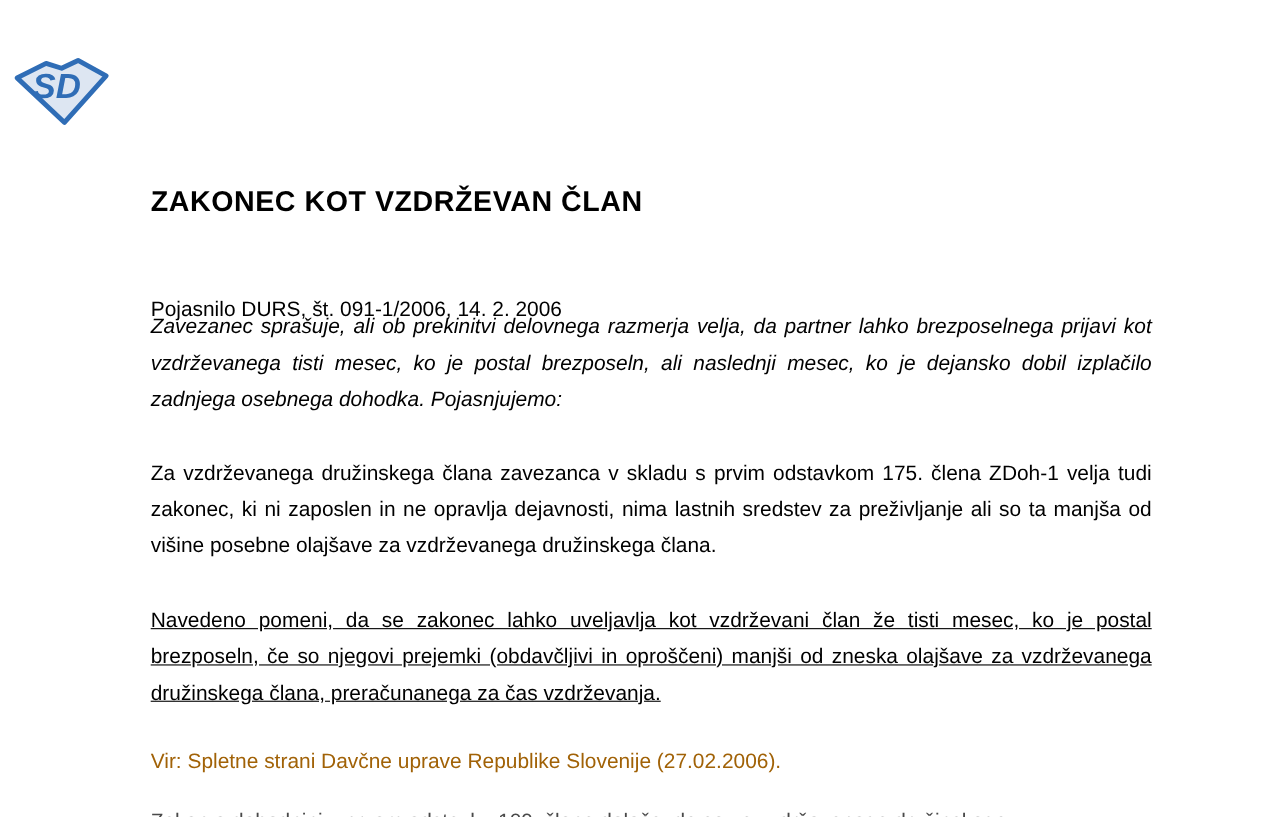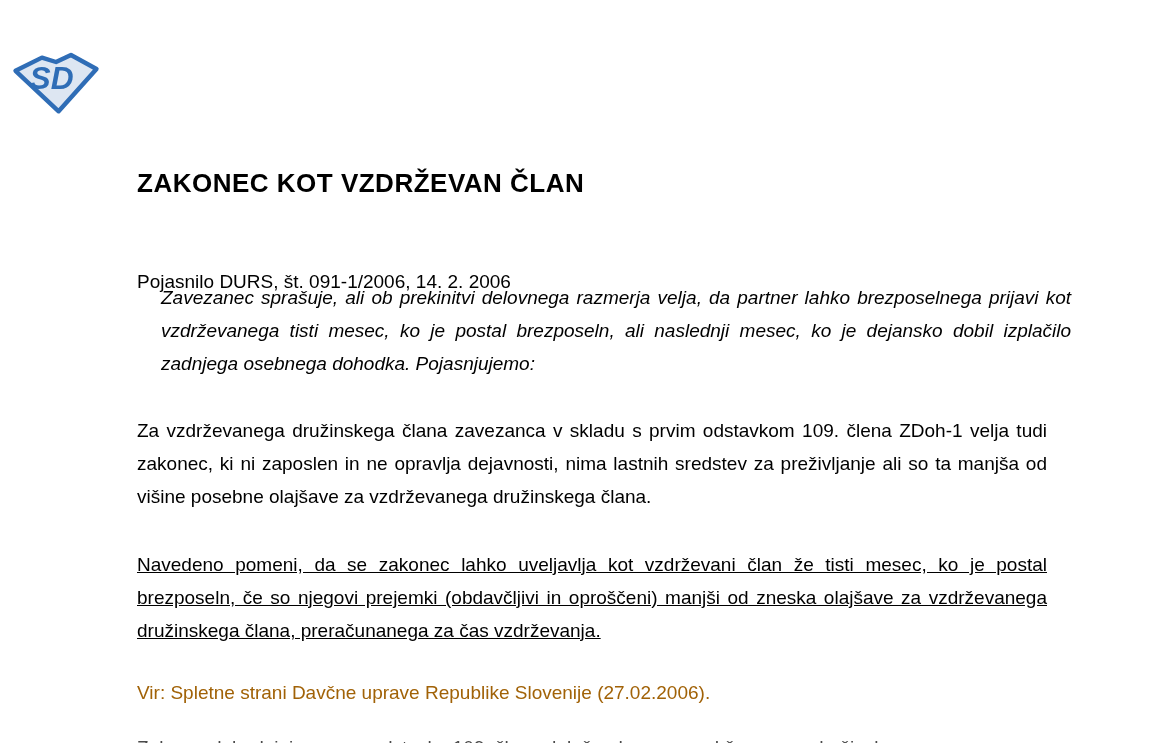--- a/index.html
+++ b/index.html
@@ -47,21 +47,21 @@
     position: absolute;
     left: 137px;
     width: 910px;
     font-size: 19px;
     line-height: 33px;
     text-align: justify;
     color: #000000;
     margin: 0;
   }
   .para.italic { font-style: italic; }
-  .p1 { top: 281px; margin-left: 24px; }
+  .p1 { top: 281px; }
   .p2 { top: 414px; }
   .p3 { top: 548px; text-decoration: underline; }
   .source-line {
     position: absolute;
     left: 137px;
     top: 682px;
     width: 910px;
     font-size: 19px;
     color: #a16207;
   }
@@ -88,21 +88,21 @@
       <text x="20" y="42" font-family="Liberation Sans, sans-serif" font-size="36" font-weight="bold" font-style="italic" fill="#2f6db6">SD</text>
     </svg>
   </div>
 
   <div class="doc-title">ZAKONEC KOT VZDRŽEVAN ČLAN</div>
 
   <div class="ref-line">Pojasnilo DURS, št. 091-1/2006, 14. 2. 2006</div>
 
   <p class="para italic p1">Zavezanec sprašuje, ali ob prekinitvi delovnega razmerja velja, da partner lahko brezposelnega prijavi kot vzdrževanega tisti mesec, ko je postal brezposeln, ali naslednji mesec, ko je dejansko dobil izplačilo zadnjega osebnega dohodka. Pojasnjujemo:</p>
 
-  <p class="para p2">Za vzdrževanega družinskega člana zavezanca v skladu s prvim odstavkom 109. člena ZDoh-1 velja tudi zakonec, ki ni zaposlen in ne opravlja dejavnosti, nima lastnih sredstev za preživljanje ali so ta manjša od višine posebne olajšave za vzdrževanega družinskega člana.</p>
+  <p class="para p2">Za vzdrževanega družinskega člana zavezanca v skladu s prvim odstavkom 175. člena ZDoh-1 velja tudi zakonec, ki ni zaposlen in ne opravlja dejavnosti, nima lastnih sredstev za preživljanje ali so ta manjša od višine posebne olajšave za vzdrževanega družinskega člana.</p>
 
   <p class="para p3">Navedeno pomeni, da se zakonec lahko uveljavlja kot vzdrževani član že tisti mesec, ko je postal brezposeln, če so njegovi prejemki (obdavčljivi in oproščeni) manjši od zneska olajšave za vzdrževanega družinskega člana, preračunanega za čas vzdrževanja.</p>
 
   <div class="source-line">Vir: Spletne strani Davčne uprave Republike Slovenije (27.02.2006).</div>
 
   <p class="clipped-line">Zakon o dohodnini v prvem odstavku 109. člena določa, da se za vzdrževanega družinskega</p>
 
 </div>
 
 </body></html>

